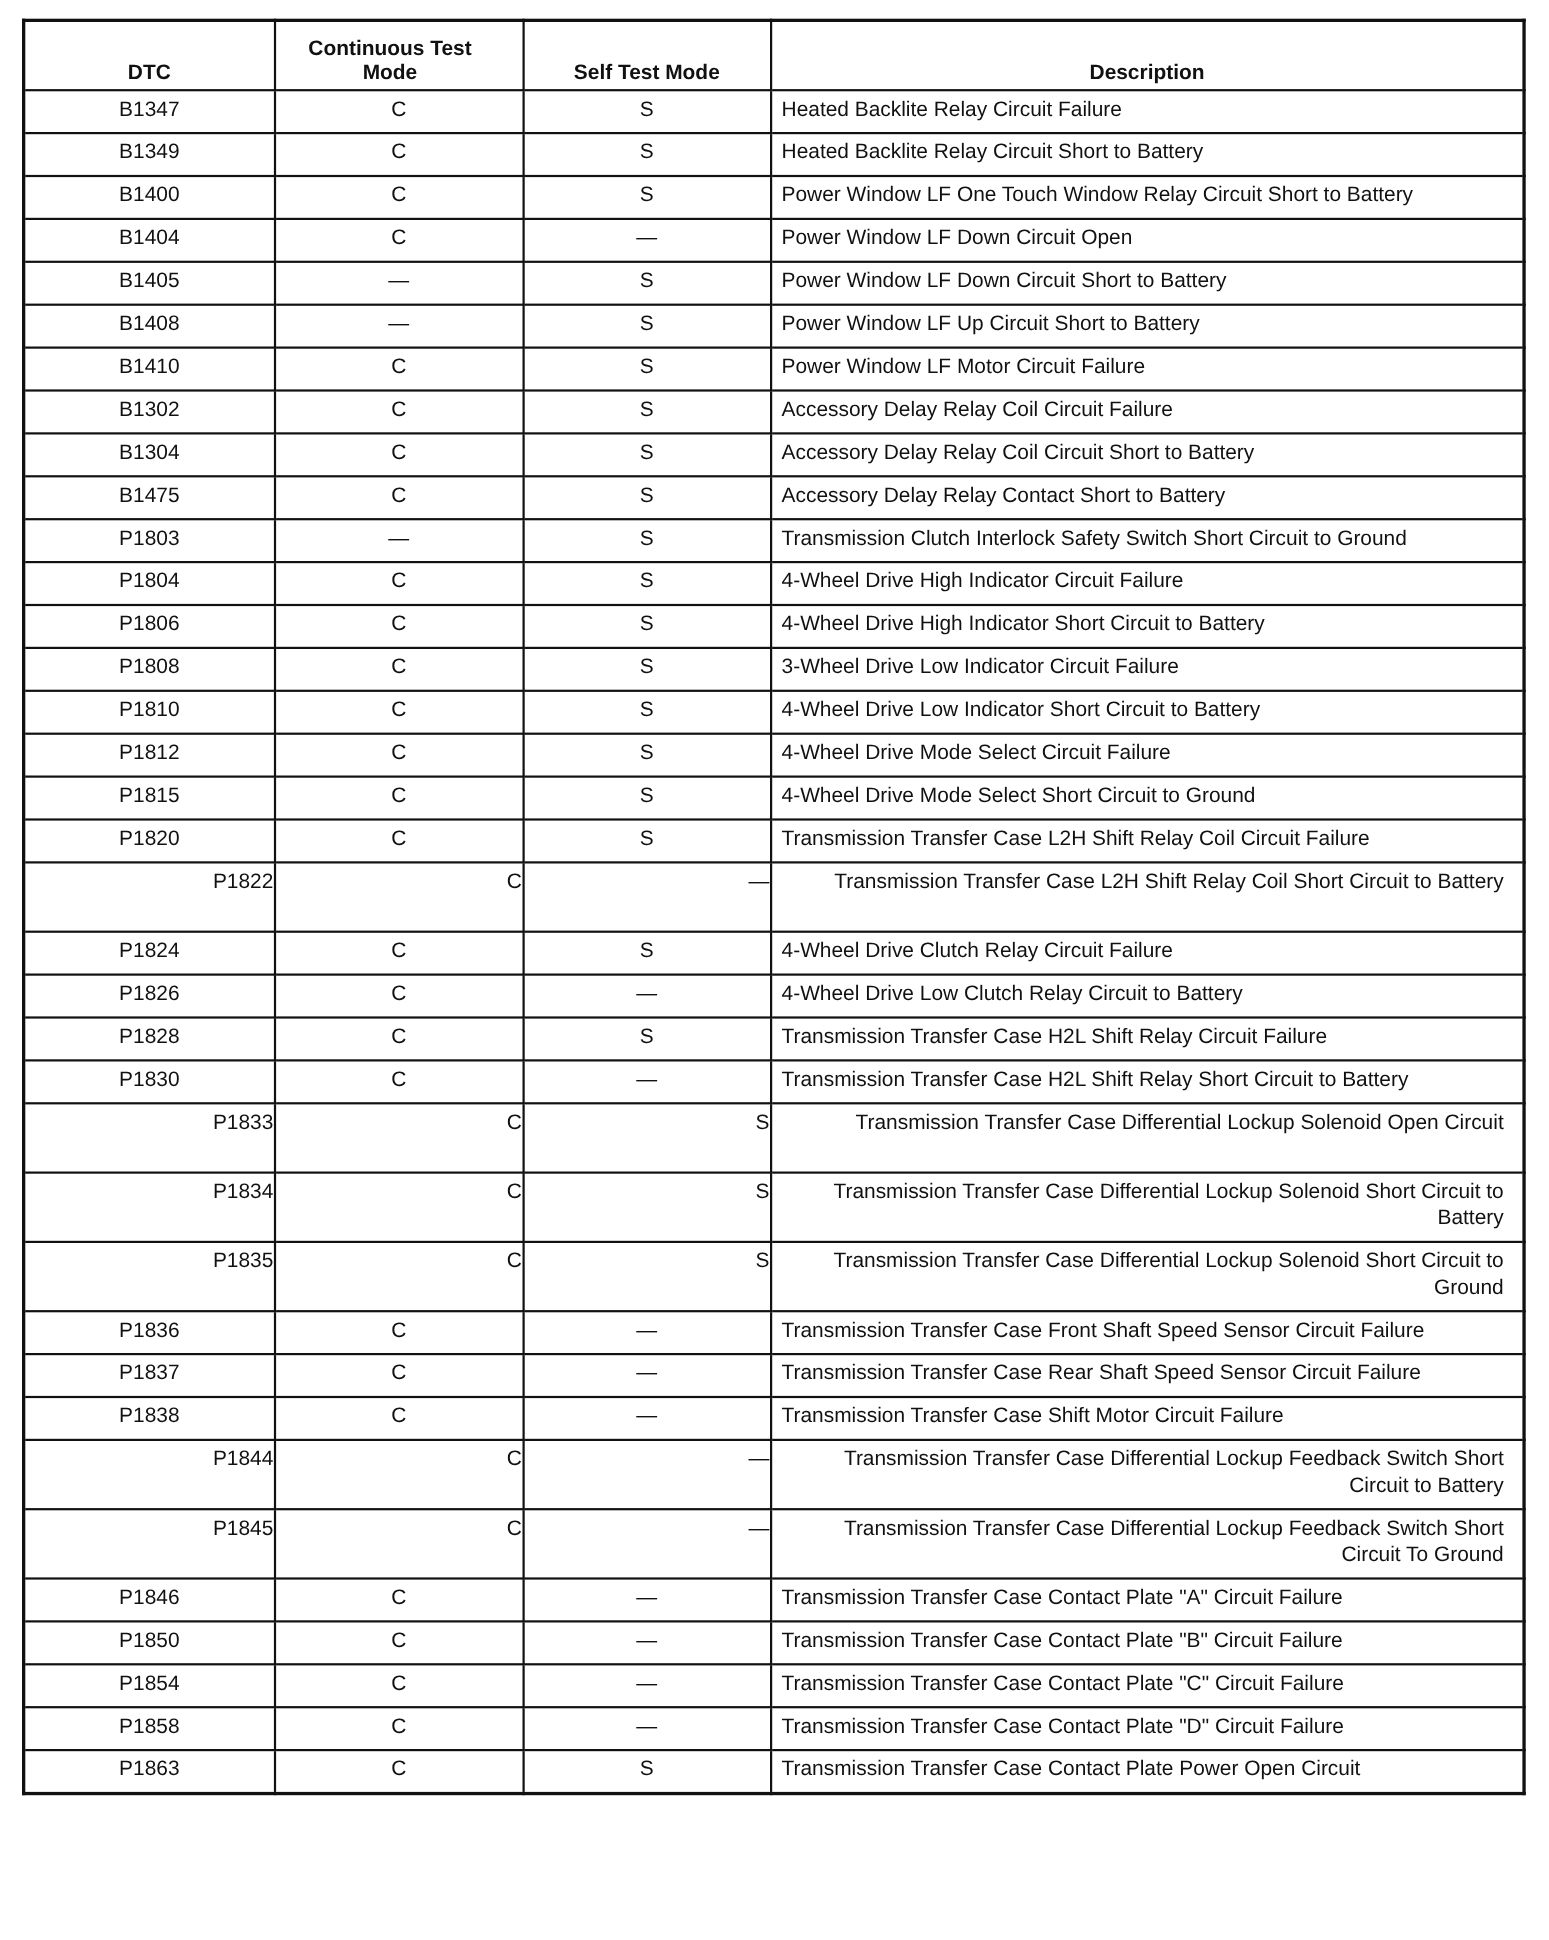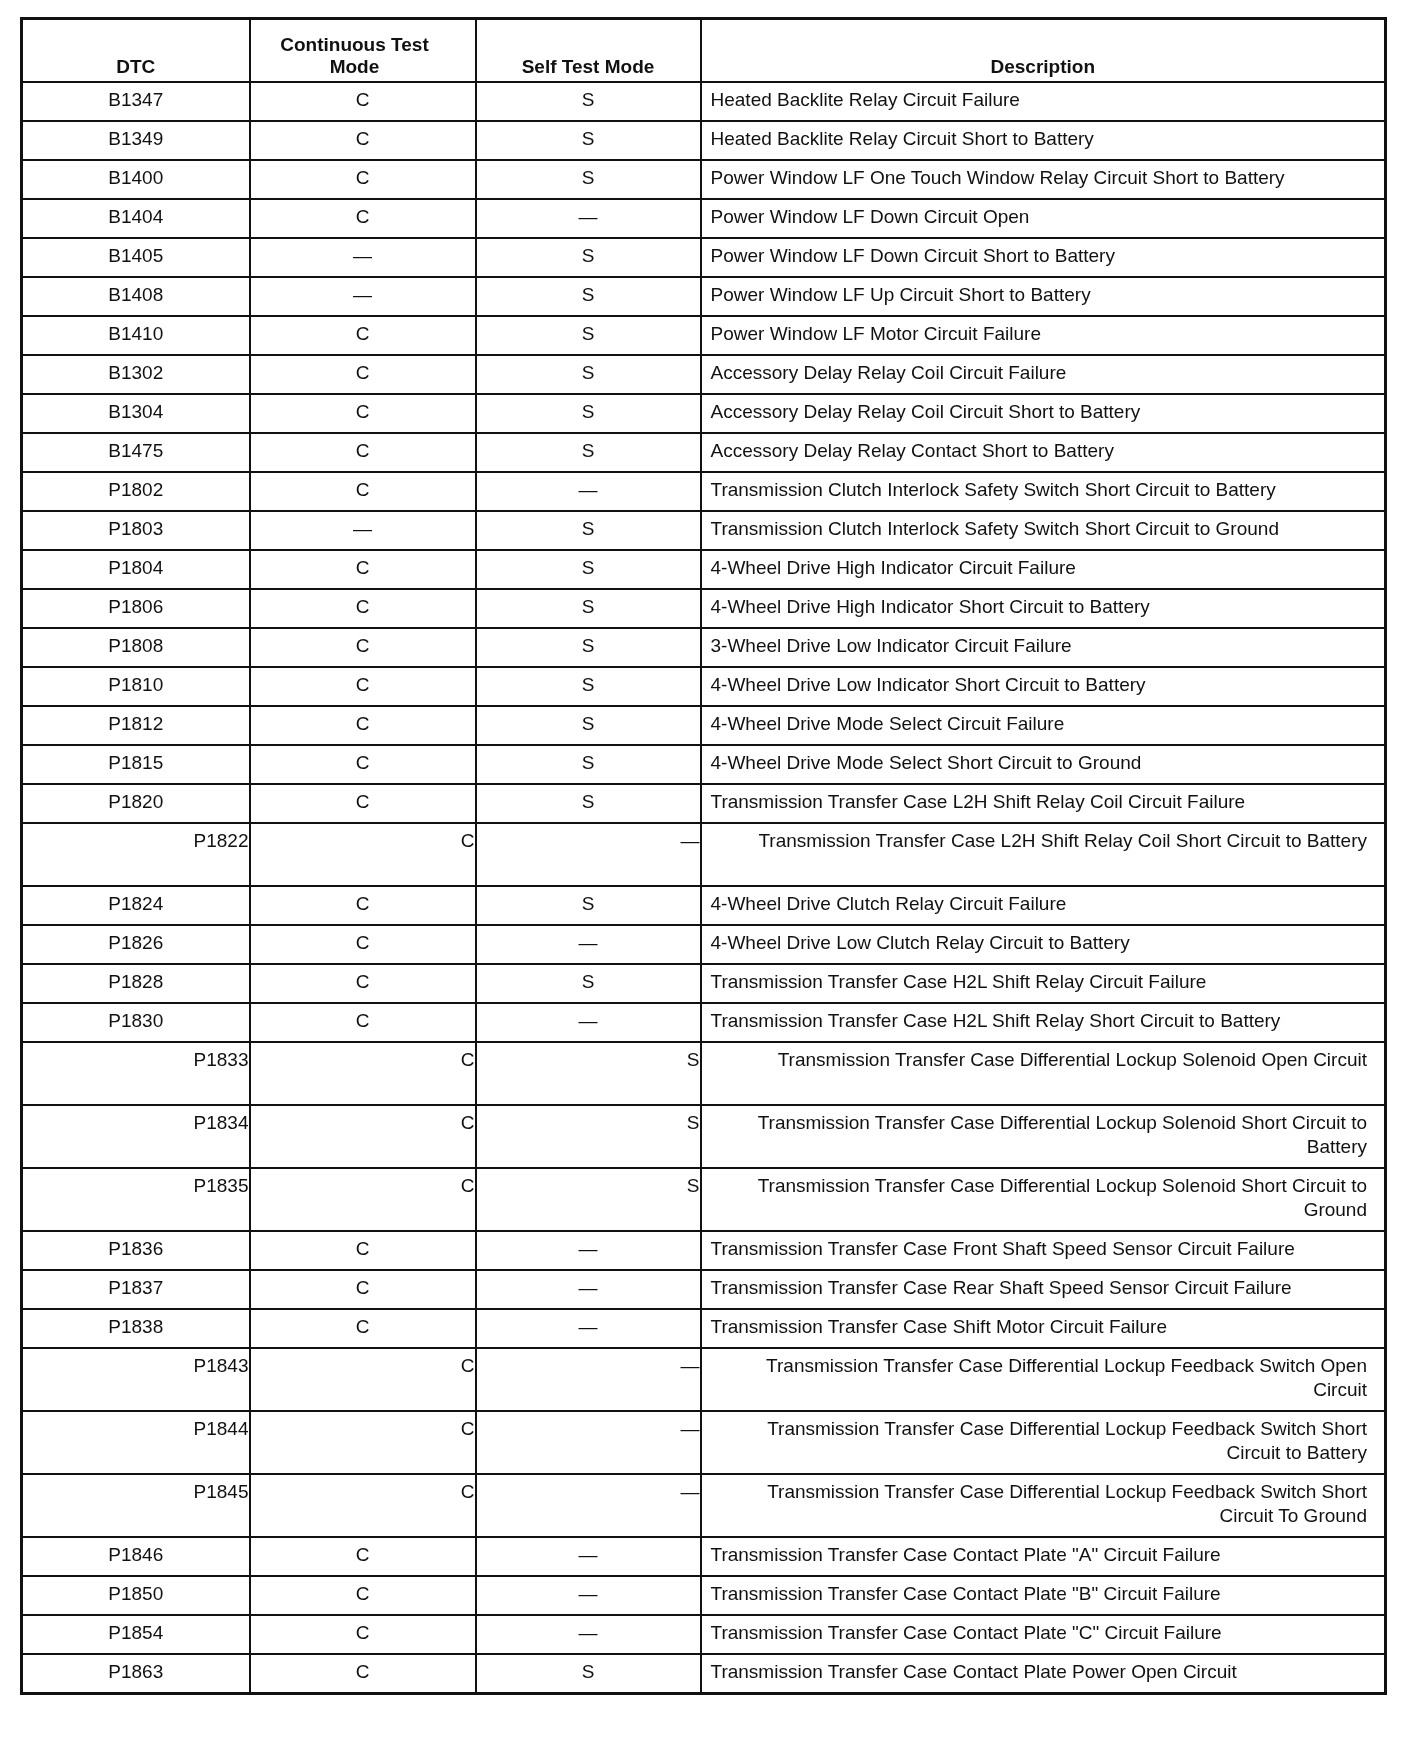--- a/index.html
+++ b/index.html
@@ -99,26 +99,20 @@
         <td class="ctr">S</td>
         <td class="desc">Accessory Delay Relay Coil Circuit Short to Battery</td>
       </tr>
       <tr>
         <td class="ctr">B1475</td>
         <td class="ctr">C</td>
         <td class="ctr">S</td>
         <td class="desc">Accessory Delay Relay Contact Short to Battery</td>
       </tr>
       <tr>
-        <td class="ctr">P1802</td>
-        <td class="ctr">C</td>
-        <td class="ctr">—</td>
-        <td class="desc">Transmission Clutch Interlock Safety Switch Short Circuit to Battery</td>
-      </tr>
-      <tr>
         <td class="ctr">P1803</td>
         <td class="ctr">—</td>
         <td class="ctr">S</td>
         <td class="desc">Transmission Clutch Interlock Safety Switch Short Circuit to Ground</td>
       </tr>
       <tr>
         <td class="ctr">P1804</td>
         <td class="ctr">C</td>
         <td class="ctr">S</td>
         <td class="desc">4-Wheel Drive High Indicator Circuit Failure</td>
@@ -219,26 +213,20 @@
         <td class="ctr">—</td>
         <td class="desc">Transmission Transfer Case Rear Shaft Speed Sensor Circuit Failure</td>
       </tr>
       <tr>
         <td class="ctr">P1838</td>
         <td class="ctr">C</td>
         <td class="ctr">—</td>
         <td class="desc">Transmission Transfer Case Shift Motor Circuit Failure</td>
       </tr>
       <tr class="double">
-        <td class="ctr">P1843</td>
-        <td class="ctr">C</td>
-        <td class="ctr">—</td>
-        <td class="desc">Transmission Transfer Case Differential Lockup Feedback Switch Open Circuit</td>
-      </tr>
-      <tr class="double">
         <td class="ctr">P1844</td>
         <td class="ctr">C</td>
         <td class="ctr">—</td>
         <td class="desc">Transmission Transfer Case Differential Lockup Feedback Switch Short Circuit to Battery</td>
       </tr>
       <tr class="double">
         <td class="ctr">P1845</td>
         <td class="ctr">C</td>
         <td class="ctr">—</td>
         <td class="desc">Transmission Transfer Case Differential Lockup Feedback Switch Short Circuit To Ground</td>
@@ -253,20 +241,26 @@
         <td class="ctr">P1850</td>
         <td class="ctr">C</td>
         <td class="ctr">—</td>
         <td class="desc">Transmission Transfer Case Contact Plate "B" Circuit Failure</td>
       </tr>
       <tr>
         <td class="ctr">P1854</td>
         <td class="ctr">C</td>
         <td class="ctr">—</td>
         <td class="desc">Transmission Transfer Case Contact Plate "C" Circuit Failure</td>
+      </tr>
+      <tr>
+        <td class="ctr">P1858</td>
+        <td class="ctr">C</td>
+        <td class="ctr">—</td>
+        <td class="desc">Transmission Transfer Case Contact Plate "D" Circuit Failure</td>
       </tr>
       <tr>
         <td class="ctr">P1863</td>
         <td class="ctr">C</td>
         <td class="ctr">S</td>
         <td class="desc">Transmission Transfer Case Contact Plate Power Open Circuit</td>
       </tr>
     </tbody>
 </table>
 

